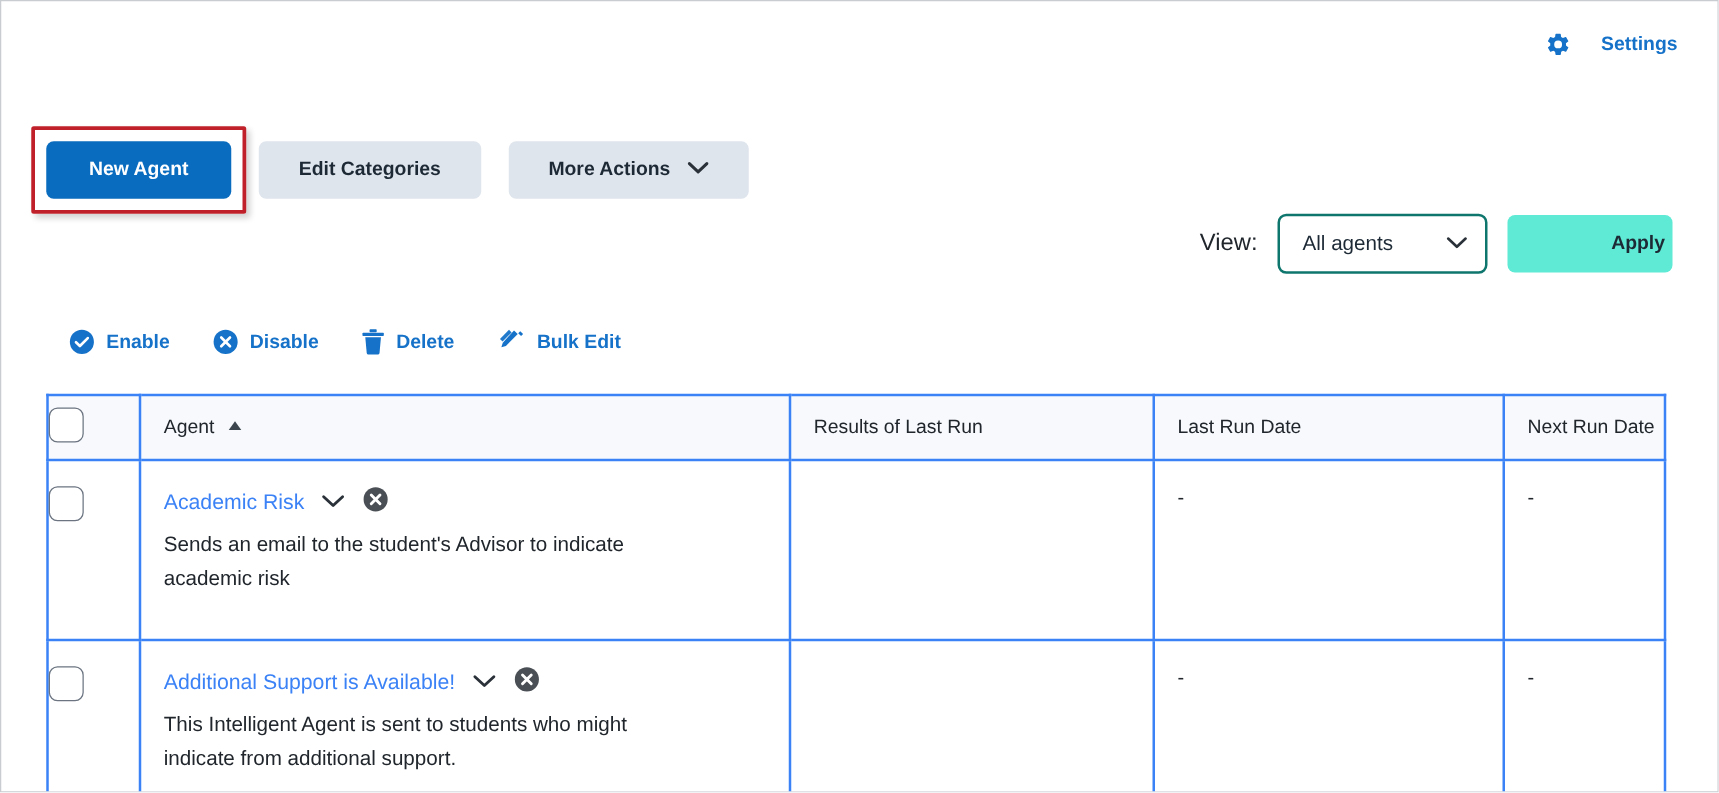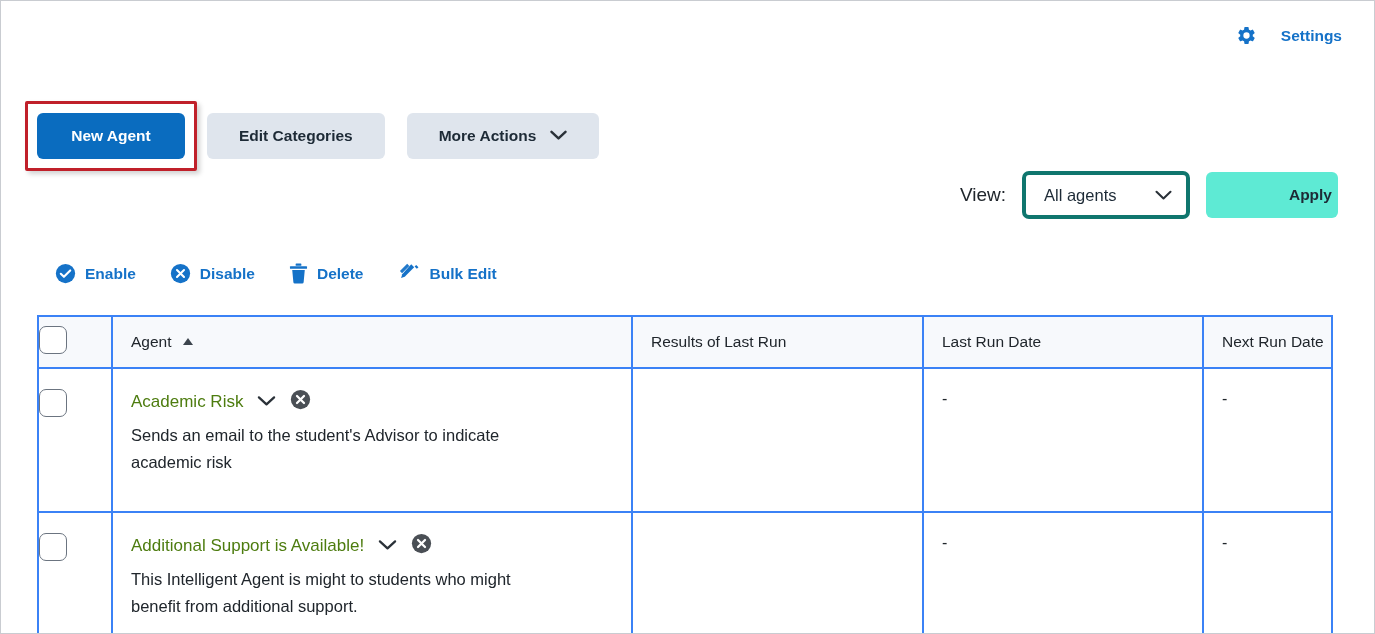--- a/index.html
+++ b/index.html
@@ -117,21 +117,21 @@
     align-items: center;
     gap: 16px;
   }
   .view-label {
     font-size: 19px;
     color: #20262c;
   }
   .view-select {
     width: 168px;
     height: 48px;
-    border: 4px solid #0f766e;
+    border: 2px solid #0f766e;
     border-radius: 7px;
     background: #ffffff;
     display: flex;
     align-items: center;
     justify-content: space-between;
     padding: 0 14px 0 18px;
     box-sizing: border-box;
     font-size: 16.5px;
     color: #1d2a36;
     cursor: pointer;
@@ -239,21 +239,21 @@
   .row-1 td { height: 100px; }
   .row-2 td { height: 100px; }
 
   .agent-name-row {
     display: flex;
     align-items: center;
     gap: 14px;
     margin-bottom: 6px;
   }
   .agent-link {
-    color: #4d7c0f;
+    color: #3b82f6;
     font-size: 17px;
     text-decoration: none;
     cursor: pointer;
   }
   .agent-desc {
     font-size: 16.5px;
     color: #20262c;
     line-height: 1.62;
     max-width: 430px;
     margin-top: 8px;
@@ -422,21 +422,21 @@
                   <path d="M2 2.2L10 9.6l8-7.4" stroke="#2a3138" stroke-width="2.4" fill="none" stroke-linecap="round" stroke-linejoin="round"></path>
                 </svg>
               </span>
               <span class="status-icon">
                 <svg width="21" height="21" viewBox="0 0 24 24" aria-hidden="true">
                   <circle cx="12" cy="12" r="11" fill="#4a4f55"></circle>
                   <path d="M8 8l8 8M16 8l-8 8" stroke="#ffffff" stroke-width="2.6" stroke-linecap="round"></path>
                 </svg>
               </span>
             </div>
-            <div class="agent-desc">This Intelligent Agent is might to students who might benefit from additional support.</div>
+            <div class="agent-desc">This Intelligent Agent is sent to students who might indicate from additional support.</div>
           </td>
           <td></td>
           <td>
             <span class="dash">-</span>
           </td>
           <td>
             <span class="dash">-</span>
           </td>
         </tr>
 

